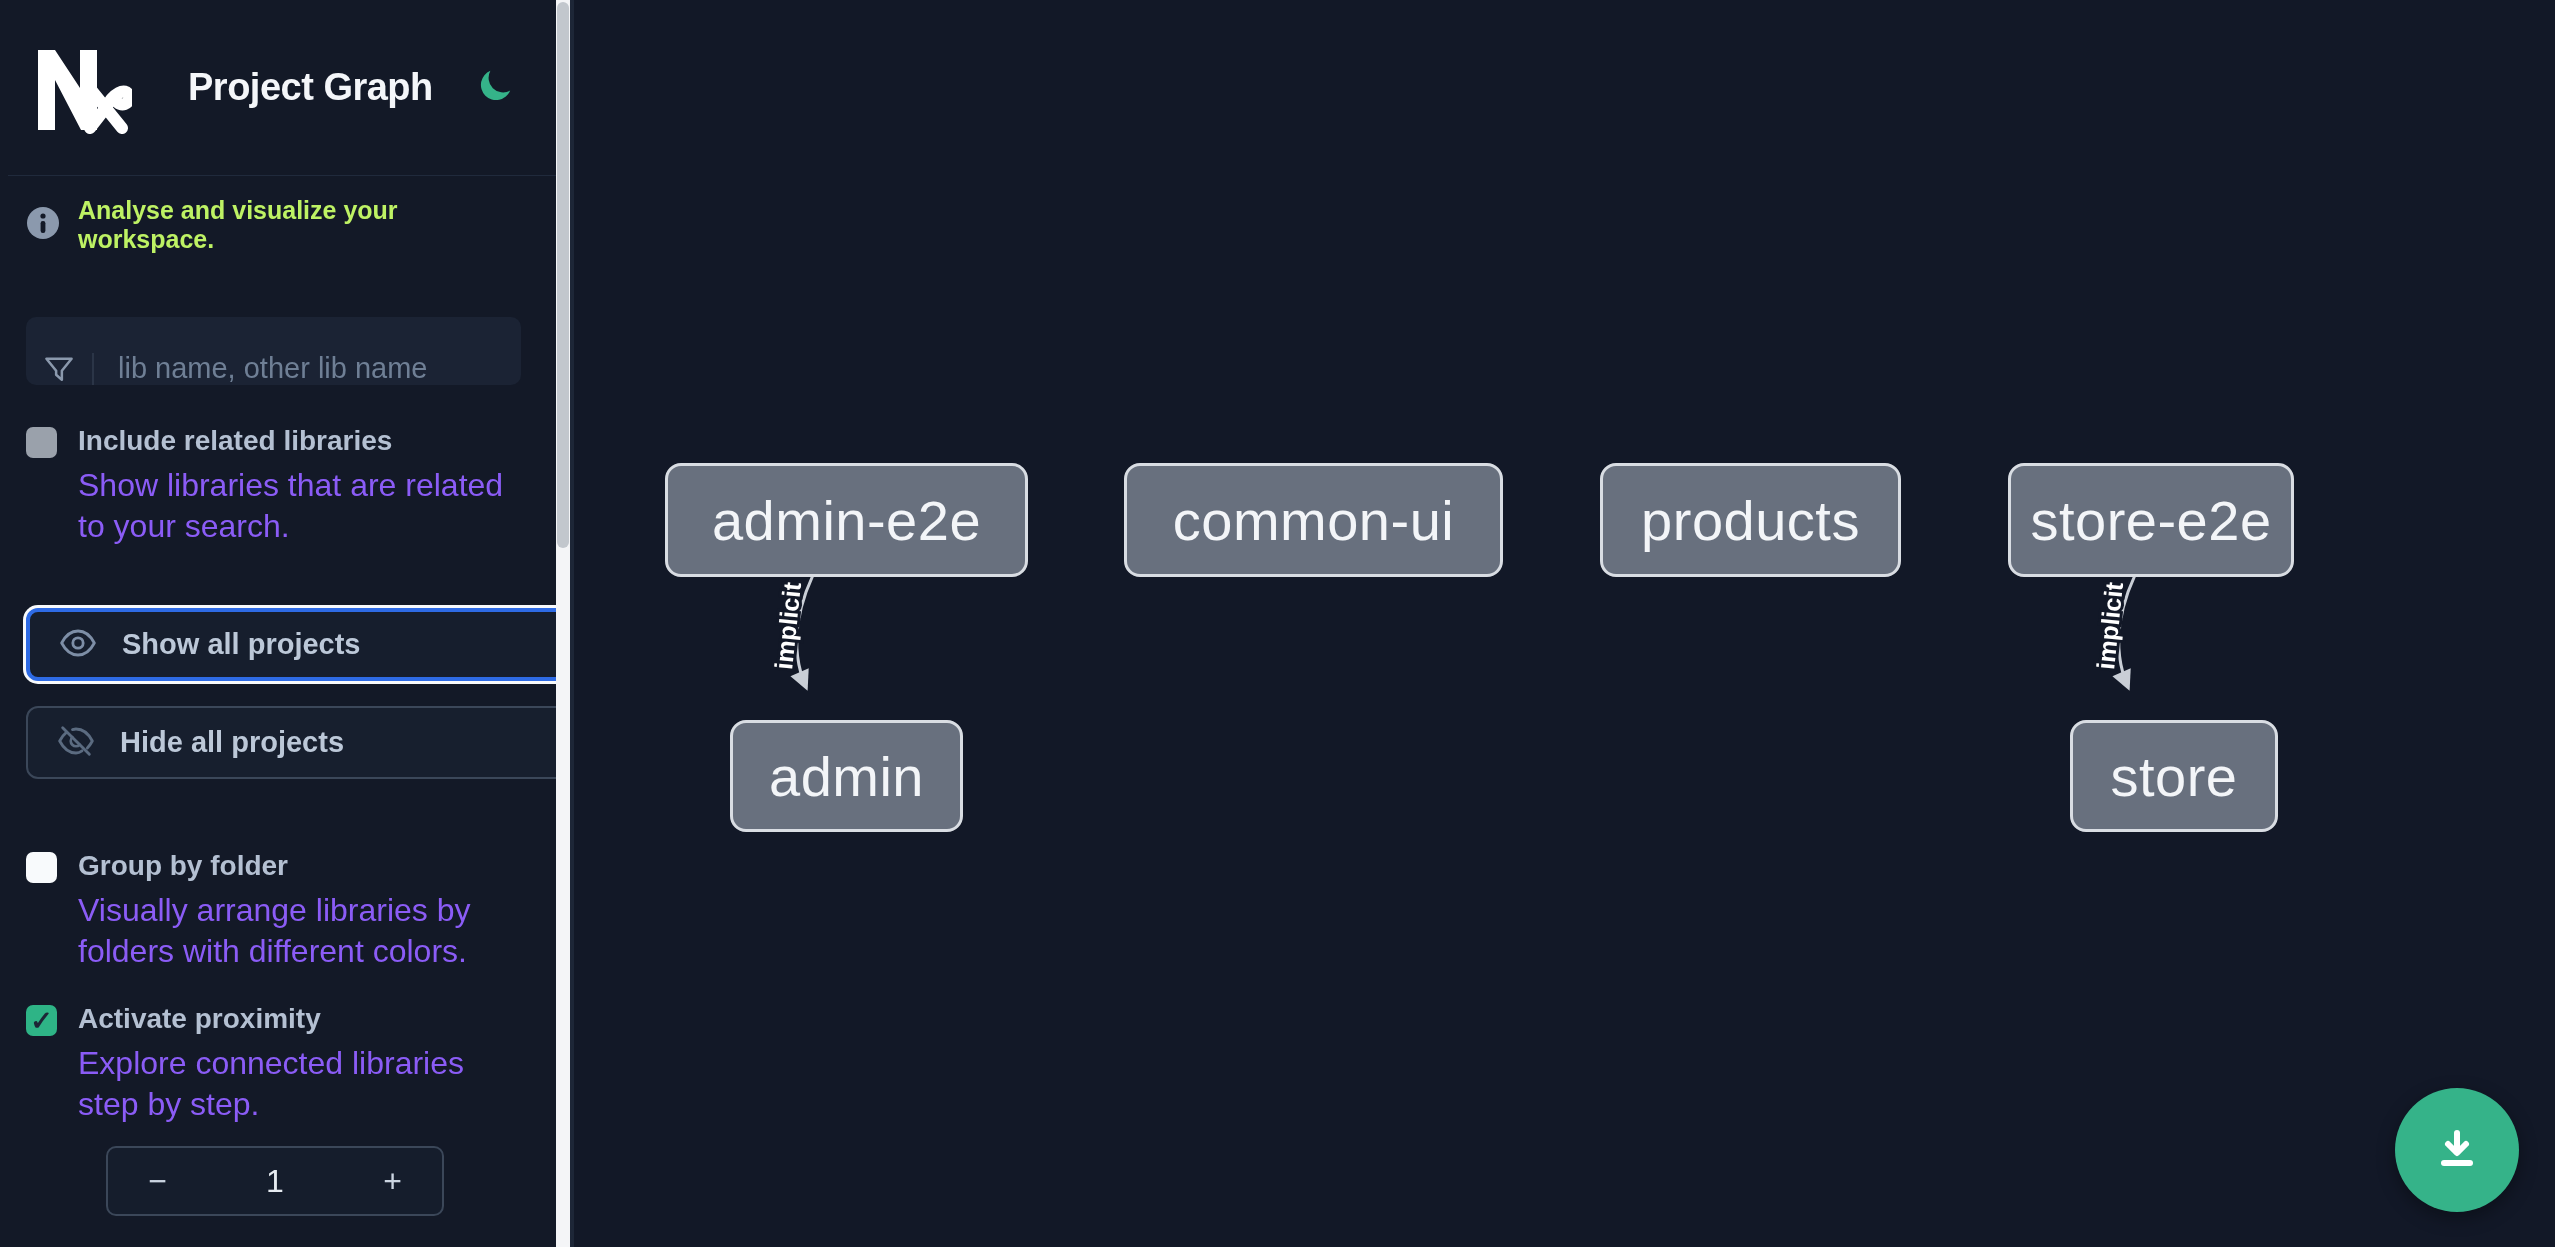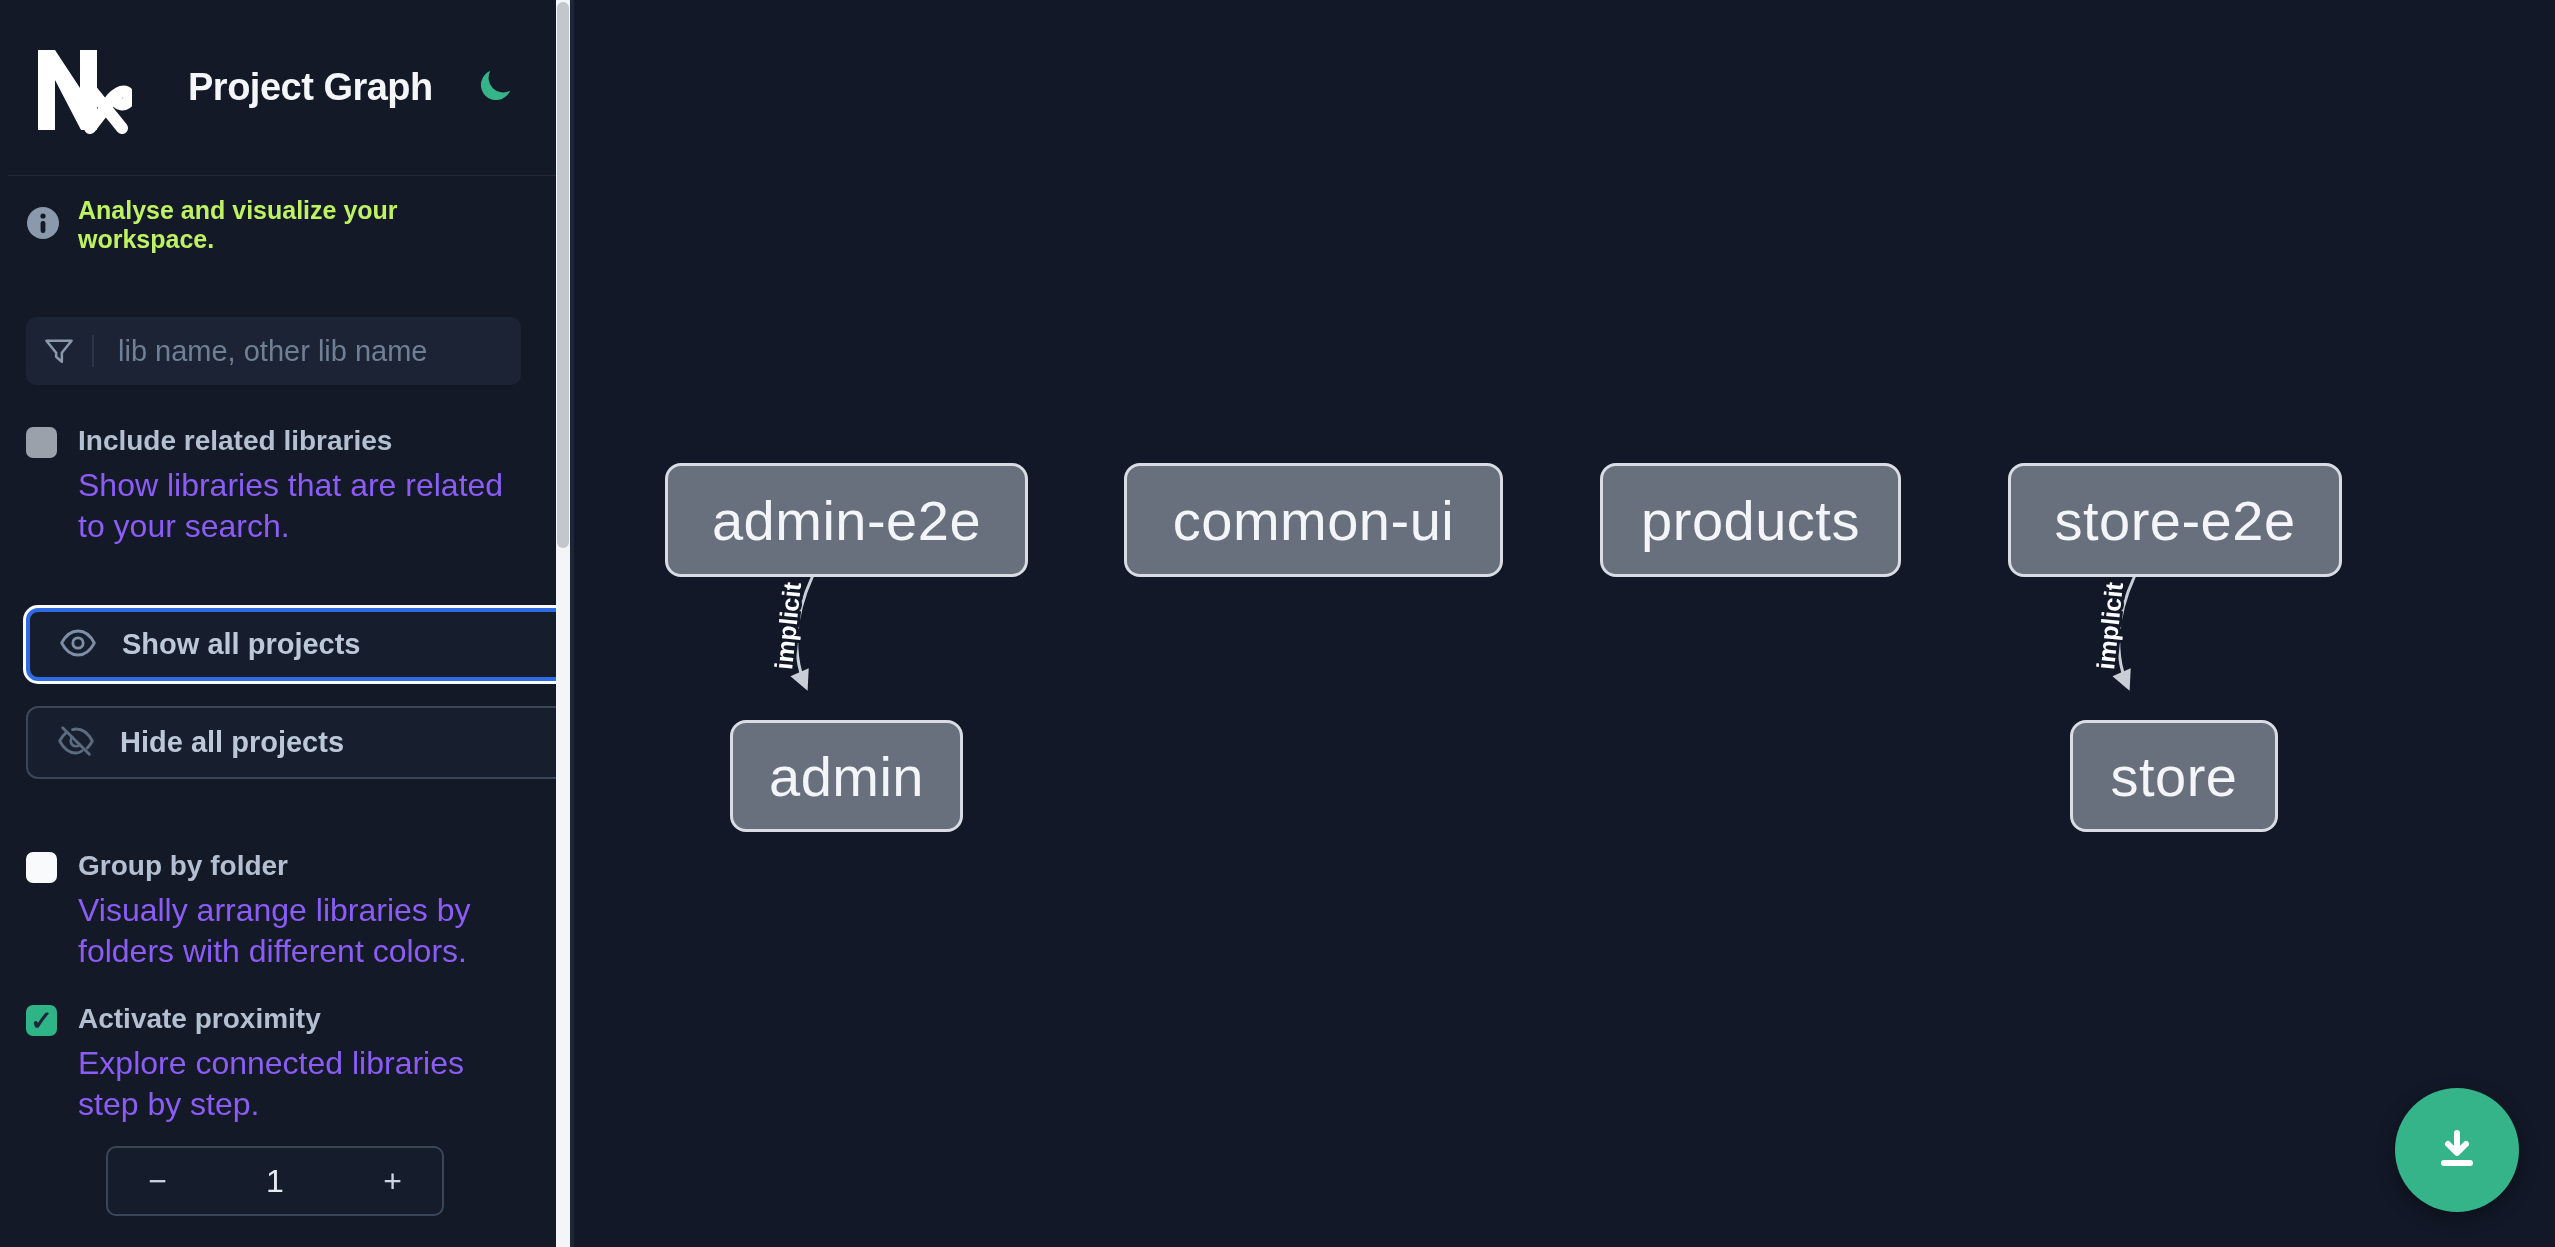--- a/index.html
+++ b/index.html
@@ -17,21 +17,21 @@
   .header-divider { position:absolute; left:0; top:175px; width:556px; height:1px; background:#202a3c; }
   .logo { position:absolute; left:24px; top:46px; width:100px; height:88px; }
   .title { position:absolute; left:180px; top:66px; font-size:38px; font-weight:700; color:#f4f6f9; letter-spacing:-0.5px; }
   .theme-toggle { position:absolute; left:466px; top:66px; width:42px; height:42px; background:none; border:none; cursor:pointer; }
 
   
   .tagline-row { position:absolute; left:26px; top:196px; width:510px; display:flex; align-items:center; gap:18px; }
   .tagline { font-size:25px; font-weight:700; color:#bef264; }
 
   
-  .search-box { position:absolute; left:26px; top:317px; width:495px; height:68px; background:#1b2334; border-radius:10px; display:flex; align-items:center; overflow:hidden; }
+  .search-box { position:absolute; left:26px; top:317px; width:495px; height:68px; background:#1b2334; border-radius:10px; display:flex; align-items:flex-end; overflow:hidden; }
   .search-icon-cell { width:68px; display:flex; align-items:center; justify-content:center; border-right:2px solid #2b3547; }
   .search-input { flex:1; background:transparent; border:none; outline:none; color:#c7d2e0; font-size:29px; padding:0 24px; font-family:"Liberation Sans", sans-serif; }
   .search-input::placeholder { color:#6f7f95; }
 
   
   .opt-row { position:absolute; left:26px; width:504px; }
   .opt-checkbox { position:absolute; left:0; top:2px; width:31px; height:31px; border-radius:7px; }
   .opt-checkbox.gray { background:#9aa1ab; }
   .opt-checkbox.white { background:#f8fafc; }
   .opt-checkbox.green { background:#2eb486; }
@@ -180,21 +180,21 @@
         <text class="edge-label" transform="translate(790 626) rotate(-84)">implicit</text>
         <path d="M 2143 560 C 2120 600 2110 646 2128 687" fill="none" stroke="#c9ced6" stroke-width="3" marker-end="url(#arrow)"></path>
         <text class="edge-label" transform="translate(2112 626) rotate(-84)">implicit</text>
       </g>
   </svg>
 
   <div id="nodes">
       <div class="gnode" style="left: 665px; top: 443px; width: 363px; height: 114px;">admin-e2e</div>
       <div class="gnode" style="left: 1124px; top: 443px; width: 379px; height: 114px;">common-ui</div>
       <div class="gnode" style="left: 1600px; top: 443px; width: 301px; height: 114px;">products</div>
-      <div class="gnode" style="left: 2008px; top: 443px; width: 334px; height: 114px;">store-e2e</div>
+      <div class="gnode" style="left: 2008px; top: 443px; width: 286px; height: 114px;">store-e2e</div>
       <div class="gnode" style="left: 730px; top: 700px; width: 233px; height: 112px;">admin</div>
       <div class="gnode" style="left: 2070px; top: 700px; width: 208px; height: 112px;">store</div>
     </div>
 
   <button class="fab">
     <span>
       <svg width="56" height="56" viewBox="0 0 56 56" fill="none" stroke="#ffffff" stroke-width="6" stroke-linecap="round" stroke-linejoin="round">
         <path d="M28 12 V30"></path>
         <path d="M19 23 L28 32 L37 23"></path>
         <path d="M15 42 H41"></path>

